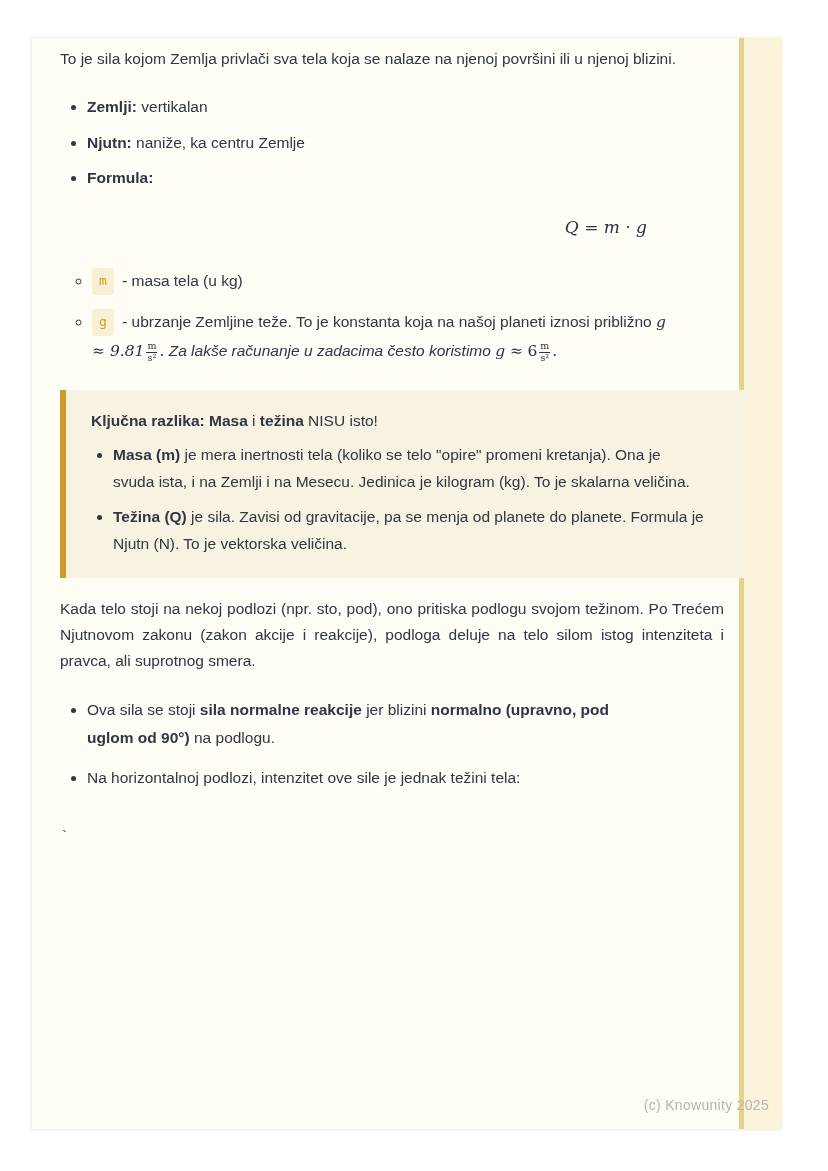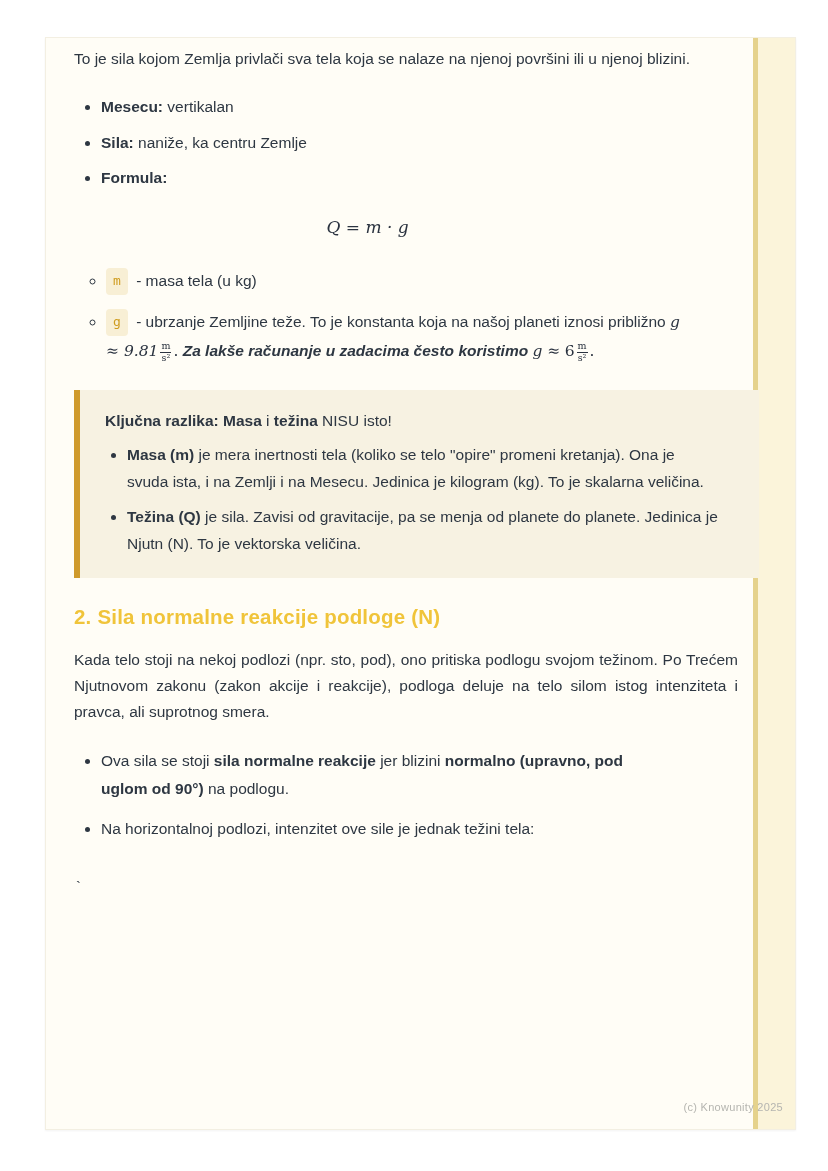--- a/index.html
+++ b/index.html
@@ -4,21 +4,21 @@
 <style>
   html, body {
     margin: 0; padding: 0;
     width: 828px; height: 1171px;
     background: #ffffff;
     overflow: hidden;
     font-family: "Liberation Sans", sans-serif;
   }
   .page {
     position: relative;
-    margin: 37px 0 0 45px;
+    margin: 37px 0 0 31px;
     width: 751px;
     height: 1093px;
     background: #fffdf6;
     border: 1px solid #f3efe2;
     box-sizing: border-box;
     box-shadow: 0 1px 2px rgba(0,0,0,0.05);
     color: #2e3742;
     font-size: 15.5px;
   }
   .accent-col {
@@ -42,21 +42,21 @@
     list-style: disc;
     margin: 0;
     padding-left: 27px;
   }
   ul.toplist > li { margin-bottom: 9px; line-height: 1.7; }
   b { font-weight: bold; }
 
   .formula-wrap {
     width: 587px;
     margin: 26px 0 30px 0;
-    text-align: center;
+    text-align: right;
   }
   .formula {
     font-family: "DejaVu Serif", "Liberation Serif", serif;
     font-style: italic;
     font-size: 17px;
     color: #2b3340;
   }
   ul.sublist {
     list-style: circle;
     margin: 0;
@@ -80,21 +80,21 @@
     font-style: italic;
     font-size: 15.5px;
     color: #2b3340;
   }
   .math-rm {
     font-family: "DejaVu Serif", "Liberation Serif", serif;
     font-style: normal;
     font-size: 15.5px;
     color: #2b3340;
   }
-  .em { font-style: italic; font-weight: bold; }
+  .em { font-style: italic; }
   .frac {
     display: inline-block;
     vertical-align: -0.45em;
     text-align: center;
     font-family: "DejaVu Serif", "Liberation Serif", serif;
     font-style: normal;
     font-size: 9.5px;
     line-height: 1.1;
     margin: 0 2px;
     color: #2b3340;
@@ -131,43 +131,43 @@
     margin: 22px 0 0 0;
     padding-left: 27px;
   }
   ul.list2 > li { margin-bottom: 12px; line-height: 1.8; max-width: 565px; }
   .formula-wrap2 { margin: 24px 0 0 0; width: 587px; text-align: center; }
   .stray { margin: 36px 0 0 2px; font-size: 15px; line-height: 1; }
   .footer {
     position: absolute;
     right: 12px;
     bottom: 16px;
-    font-size: 11px;
+    font-size: 14px;
     color: #b5b5b0;
     letter-spacing: 0.3px;
     z-index: 2;
   }
 </style>
 </head>
 <body>
 
 <div class="page">
   <div class="accent-col"></div>
 
   <div class="content">
 
     <p class="para">To je sila kojom Zemlja privlači sva tela koja se nalaze na njenoj površini ili u njenoj blizini.</p>
 
     <ul class="toplist">
       <li>
-        <b>Mesecu:</b>
+        <b>Zemlji:</b>
         <span>vertikalan</span>
       </li>
       <li>
-        <b>Sila:</b>
+        <b>Njutn:</b>
         <span>naniže, ka centru Zemlje</span>
       </li>
       <li>
         <b>Formula:</b>
       </li>
     </ul>
 
     <div class="formula-wrap">
       <span class="formula">Q = m · g</span>
     </div>
@@ -184,25 +184,24 @@
         <span class="em">Za lakše računanje u zadacima često koristimo</span>
         <span class="math">g ≈</span>
         <span class="math-rm">6</span><span class="frac"><span class="num">m</span><span class="den">s²</span></span><span class="math-rm">.</span>
       </li>
     </ul>
 
     <div class="callout">
       <p class="callout-title"><b>Ključna razlika: Masa</b><span> i </span><b>težina</b><span> NISU isto!</span></p>
       <ul>
         <li><b>Masa (m)</b><span> je mera inertnosti tela (koliko se telo "opire" promeni kretanja). Ona je svuda ista, i na Zemlji i na Mesecu. Jedinica je kilogram (kg). To je skalarna veličina.</span></li>
-        <li><b>Težina (Q)</b><span> je sila. Zavisi od gravitacije, pa se menja od planete do planete. Jedinica je Njutn (N). To je vektorska veličina.</span></li>
+        <li><b>Težina (Q)</b><span> je sila. Zavisi od gravitacije, pa se menja od planete do planete. Formula je Njutn (N). To je vektorska veličina.</span></li>
       </ul>
     </div>
 
-    <h2 class="section-heading">2. Sila normalne reakcije podloge (N)</h2>
 
     <p class="para2">Kada telo stoji na nekoj podlozi (npr. sto, pod), ono pritiska podlogu svojom težinom. Po Trećem Njutnovom zakonu (zakon akcije i reakcije), podloga deluje na telo silom istog intenziteta i pravca, ali suprotnog smera.</p>
 
     <ul class="list2">
       <li><span>Ova sila se stoji </span><b>sila normalne reakcije</b><span> jer blizini </span><b>normalno (upravno, pod uglom od 90°)</b><span> na podlogu.</span></li>
       <li><span>Na horizontalnoj podlozi, intenzitet ove sile je jednak težini tela:</span></li>
     </ul>
 
 
     <div class="stray">`</div>

